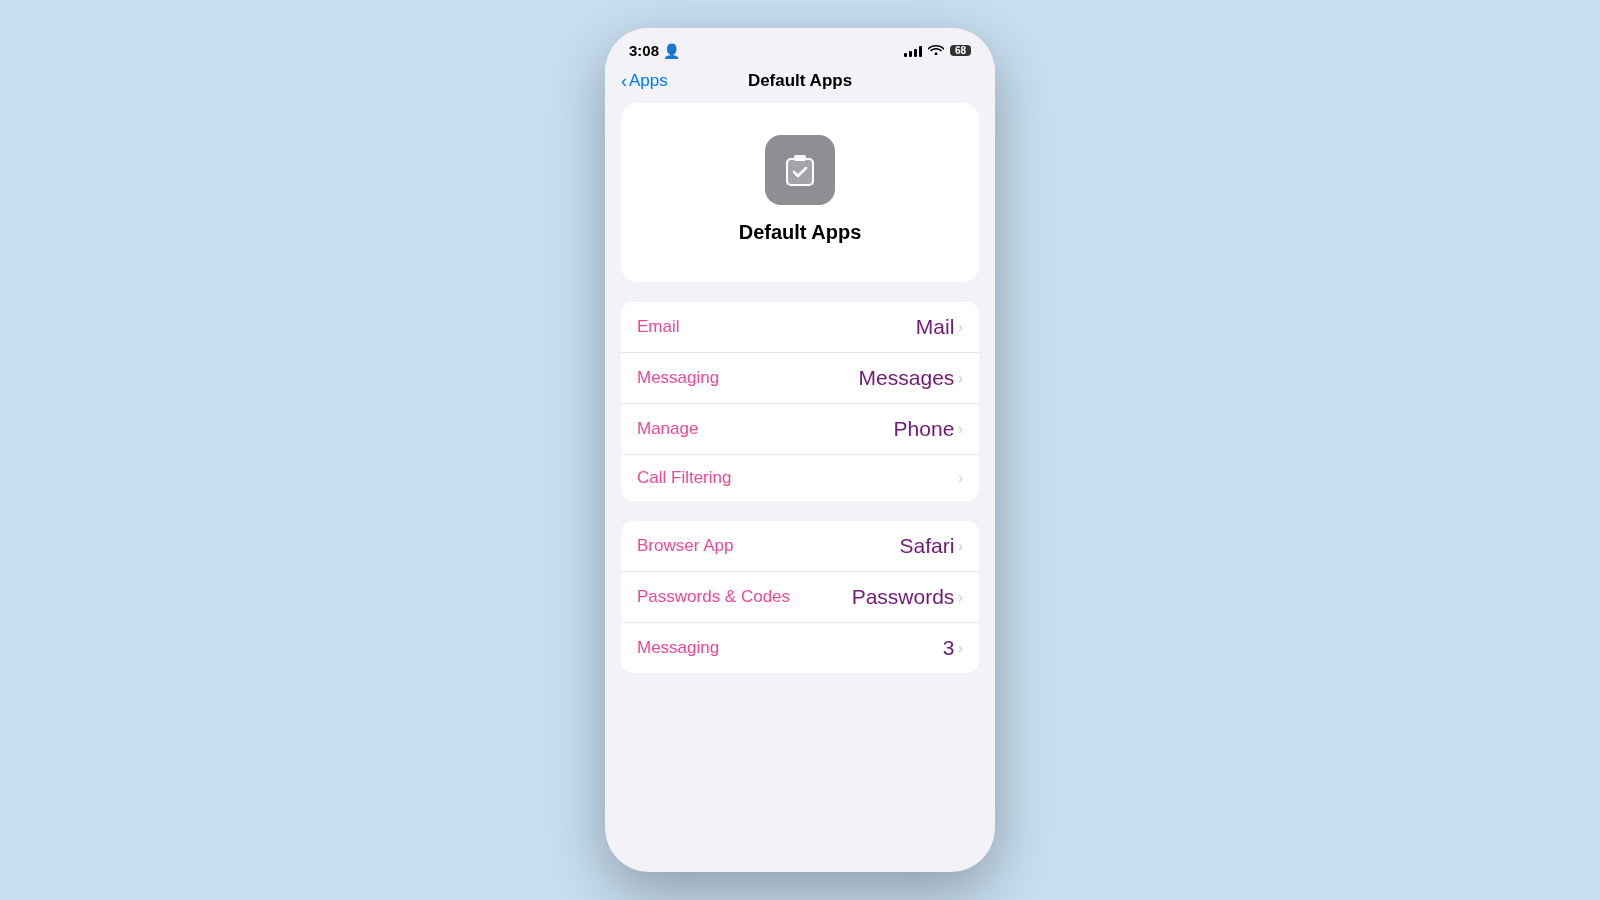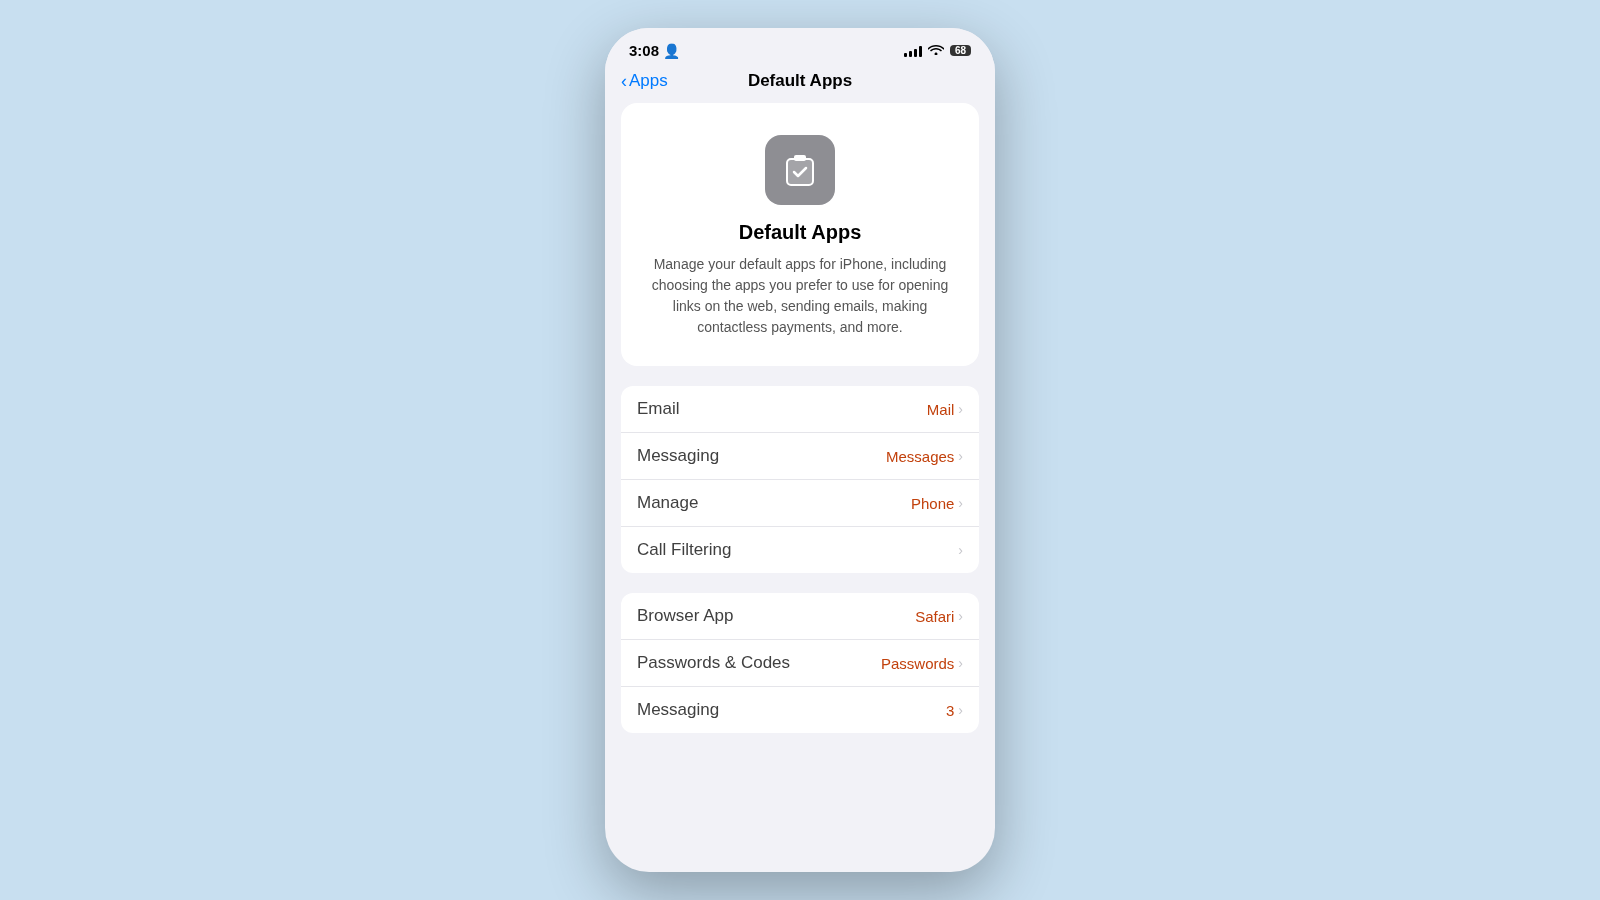--- a/index.html
+++ b/index.html
@@ -177,32 +177,32 @@
       border-bottom: 0.5px solid #e5e5ea;
       cursor: pointer;
     }
 
     .settings-row:last-child {
       border-bottom: none;
     }
 
     .row-label {
       font-size: 17px;
-      color: #404040;
+      color: #ec4899;
     }
 
     .row-right {
       display: flex;
       align-items: center;
       gap: 4px;
     }
 
     .row-value {
-      font-size: 15px;
-      color: #c2410c;
+      font-size: 21px;
+      color: #701a75;
     }
 
     .row-chevron {
       font-size: 14px;
       color: #c7c7cc;
       font-weight: 400;
     }
 
     .person-icon {
       font-size: 14px;
@@ -253,21 +253,20 @@
       <div class="app-icon">
         <svg viewBox="0 0 38 38">
 
           <rect x="6" y="8" width="26" height="26" rx="4" fill="#fff" opacity="0.2"></rect>
           <rect x="6" y="8" width="26" height="26" rx="4" stroke="#fff" stroke-width="2" fill="none"></rect>
           <rect x="13" y="4" width="12" height="6" rx="2" fill="#fff"></rect>
           <polyline points="13,21 17,25 25,17" stroke="#fff" stroke-width="2.5" fill="none" stroke-linecap="round" stroke-linejoin="round"></polyline>
         </svg>
       </div>
       <div class="info-title">Default Apps</div>
-      <div class="info-description">Manage your default apps for iPhone, including choosing the apps you prefer to use for opening links on the web, sending emails, making contactless payments, and more.</div>
     </div>
 
     <div class="settings-group">
       <div class="settings-row">
         <span class="row-label">Email</span>
         <div class="row-right">
           <span class="row-value">Mail</span>
           <span class="row-chevron">›</span>
         </div>
       </div>

